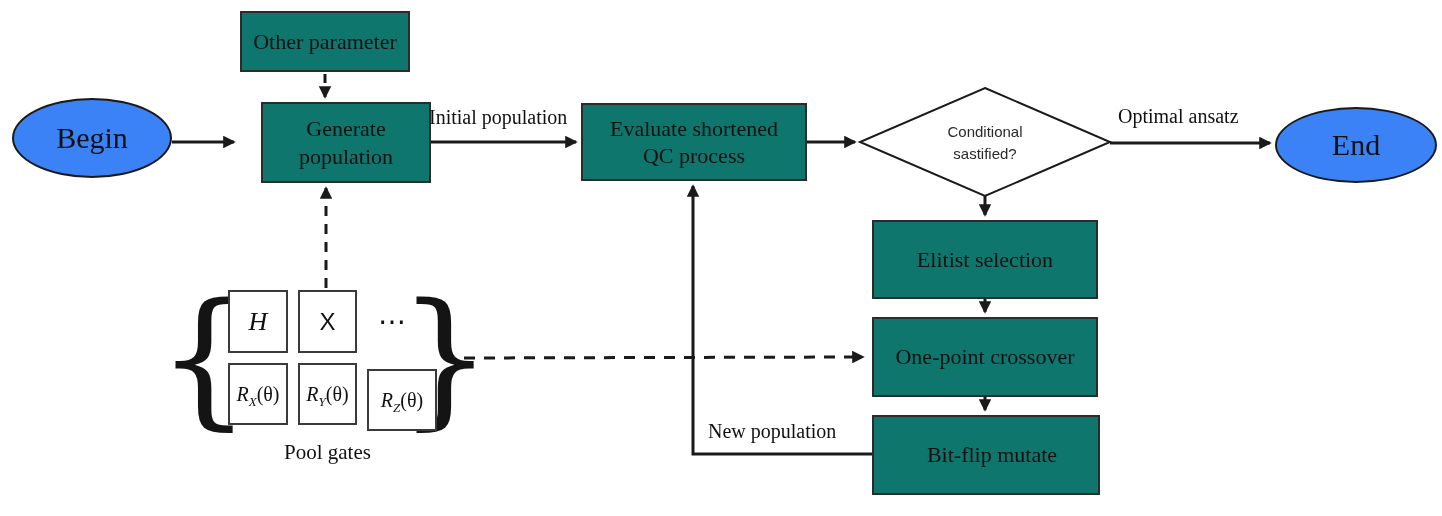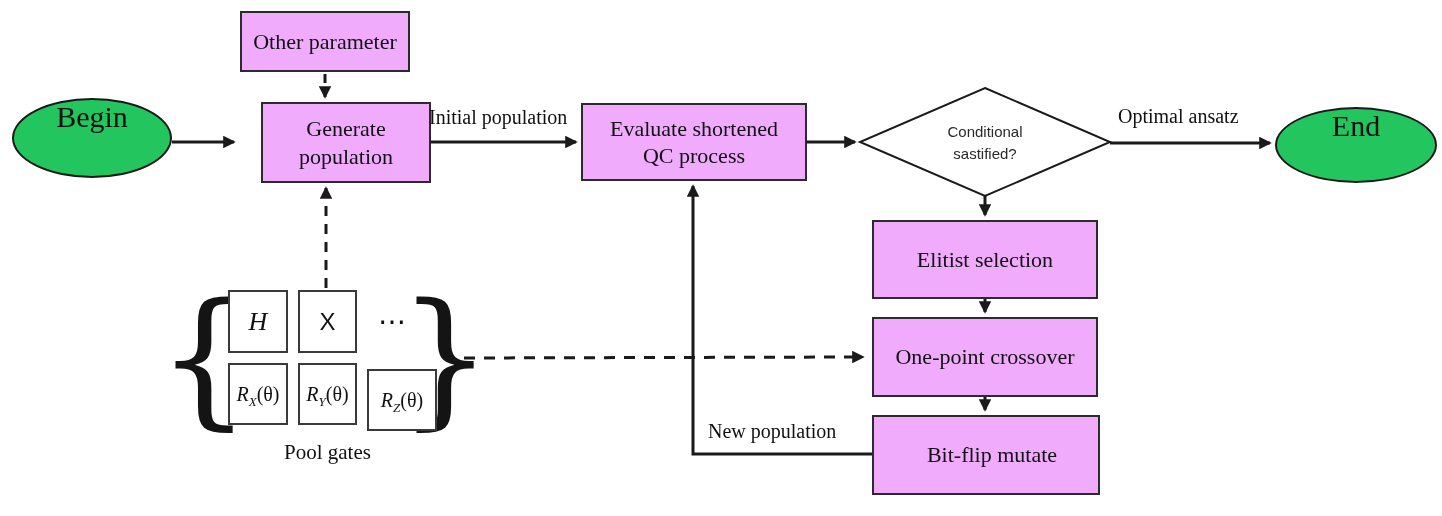--- a/index.html
+++ b/index.html
@@ -3,27 +3,27 @@
 <meta charset="utf-8">
 <style>
   html,body{margin:0;padding:0;background:#ffffff;}
   #canvas{
     position:relative;width:1442px;height:516px;background:#ffffff;
     font-family:"Liberation Serif","DejaVu Serif",serif;color:#111;
     overflow:hidden;
   }
   #wires{position:absolute;left:0;top:0;z-index:0;}
   .node{
-    position:absolute;z-index:2;background:#f0abfc;border:2px solid #2b2b2b;
+    position:absolute;z-index:2;background:#0f766e;border:2px solid #2b2b2b;
     display:flex;align-items:center;justify-content:center;text-align:center;
     font-size:22px;line-height:1.25;box-sizing:border-box;
   }
   .terminator{
-    position:absolute;z-index:2;background:#22c55e;border:2px solid #1a1a1a;
-    border-radius:50%;display:flex;align-items:flex-start;justify-content:center;
+    position:absolute;z-index:2;background:#3b82f6;border:2px solid #1a1a1a;
+    border-radius:50%;display:flex;align-items:center;justify-content:center;
     font-size:30px;box-sizing:border-box;
   }
   .edge-label{
     position:absolute;z-index:3;font-size:20px;white-space:nowrap;color:#111;
   }
   .diamond-label{
     position:absolute;z-index:3;width:124px;text-align:center;
     font-family:"Liberation Sans","DejaVu Sans",sans-serif;
     font-size:15px;line-height:1.45;color:#2a2a2a;
   }

